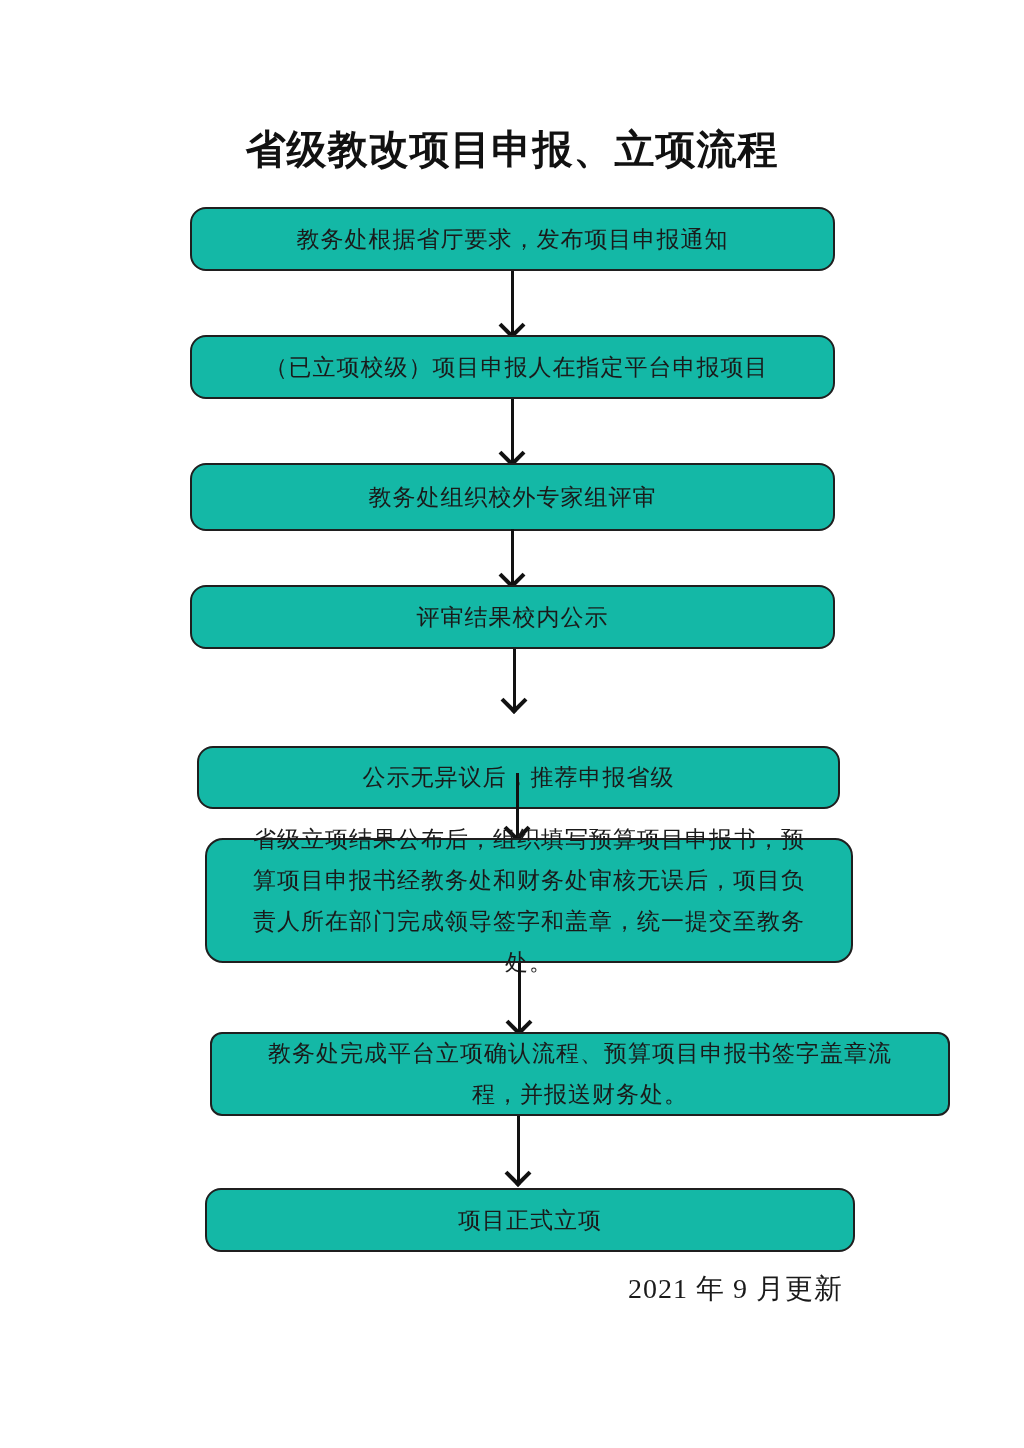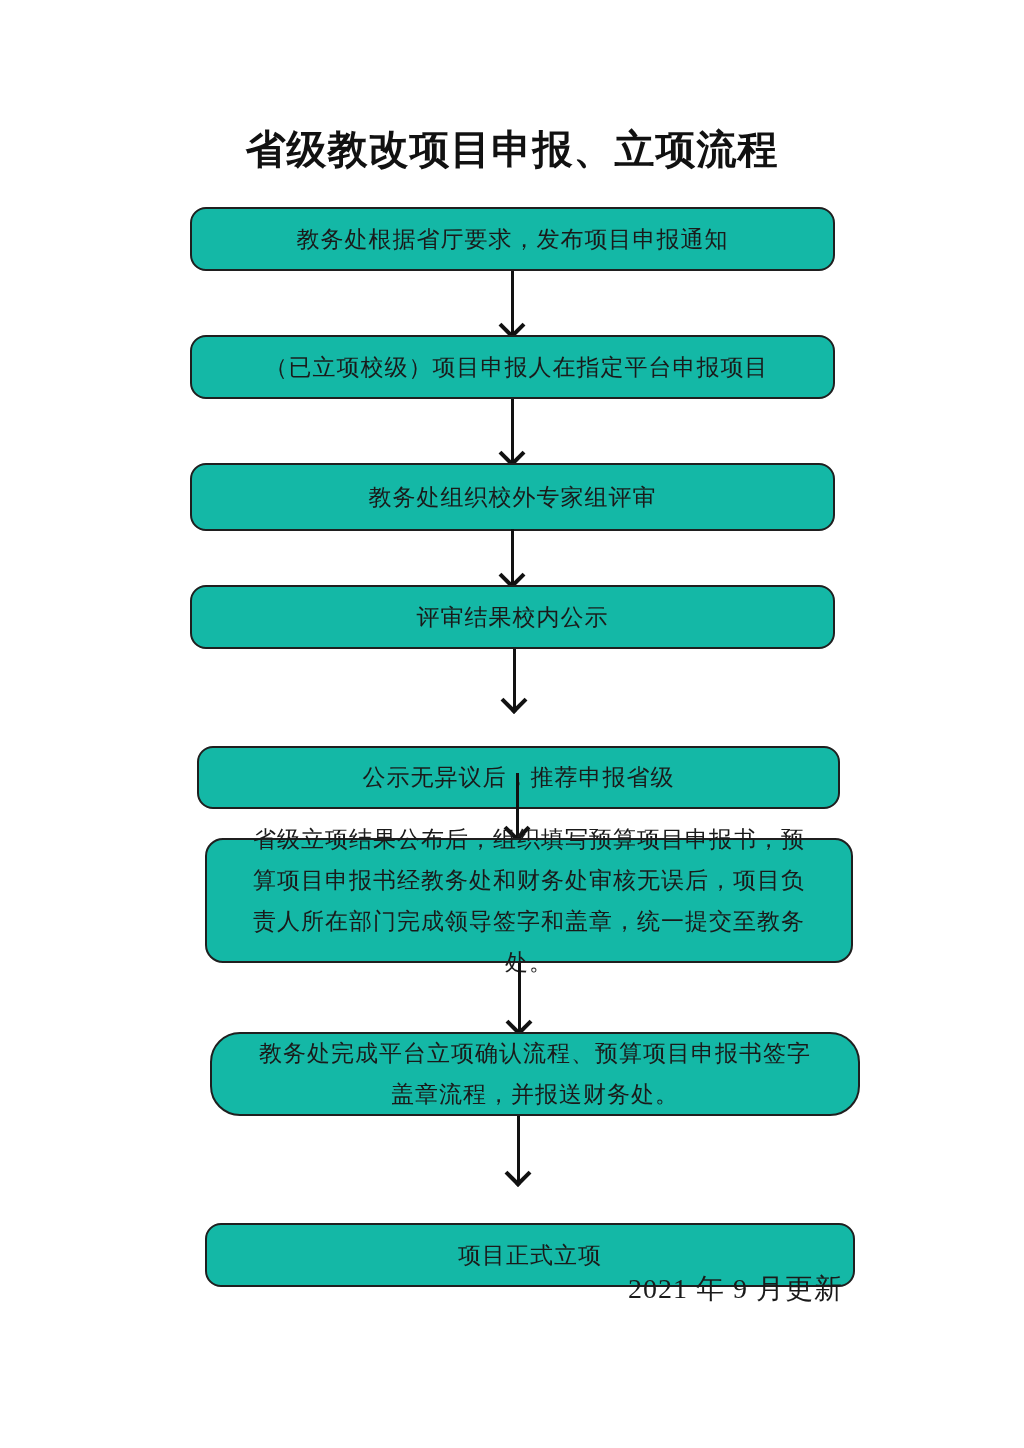--- a/index.html
+++ b/index.html
@@ -43,22 +43,22 @@
     letter-spacing: 1px;
     line-height: 41px;
     color: #1a1a1a;
   }
   .b1 { left: 190px; top: 207px; width: 645px; height: 64px; }
   .b2 { left: 190px; top: 335px; width: 645px; height: 64px; padding-left: 8px; }
   .b3 { left: 190px; top: 463px; width: 645px; height: 68px; }
   .b4 { left: 190px; top: 585px; width: 645px; height: 64px; }
   .b5 { left: 197px; top: 710px; width: 643px; height: 63px; margin-top: 36px; }
   .b6 { left: 205px; top: 838px; width: 648px; height: 125px; border-radius: 18px; padding: 0 36px; }
-  .b7 { left: 210px; top: 1032px; width: 650px; height: 84px; border-radius: 30px; padding: 0 36px; }
-  .b8 { left: 205px; top: 1223px; width: 650px; height: 64px; }
+  .b7 { left: 210px; top: 1032px; width: 740px; height: 84px; border-radius: 12px; padding: 0 36px; }
+  .b8 { left: 205px; top: 1188px; width: 650px; height: 64px; }
   .arrow {
     position: absolute;
     width: 2.5px;
     background: #111111;
   }
   .arrow::after {
     content: "";
     position: absolute;
     left: 50%;
     bottom: 0px;

